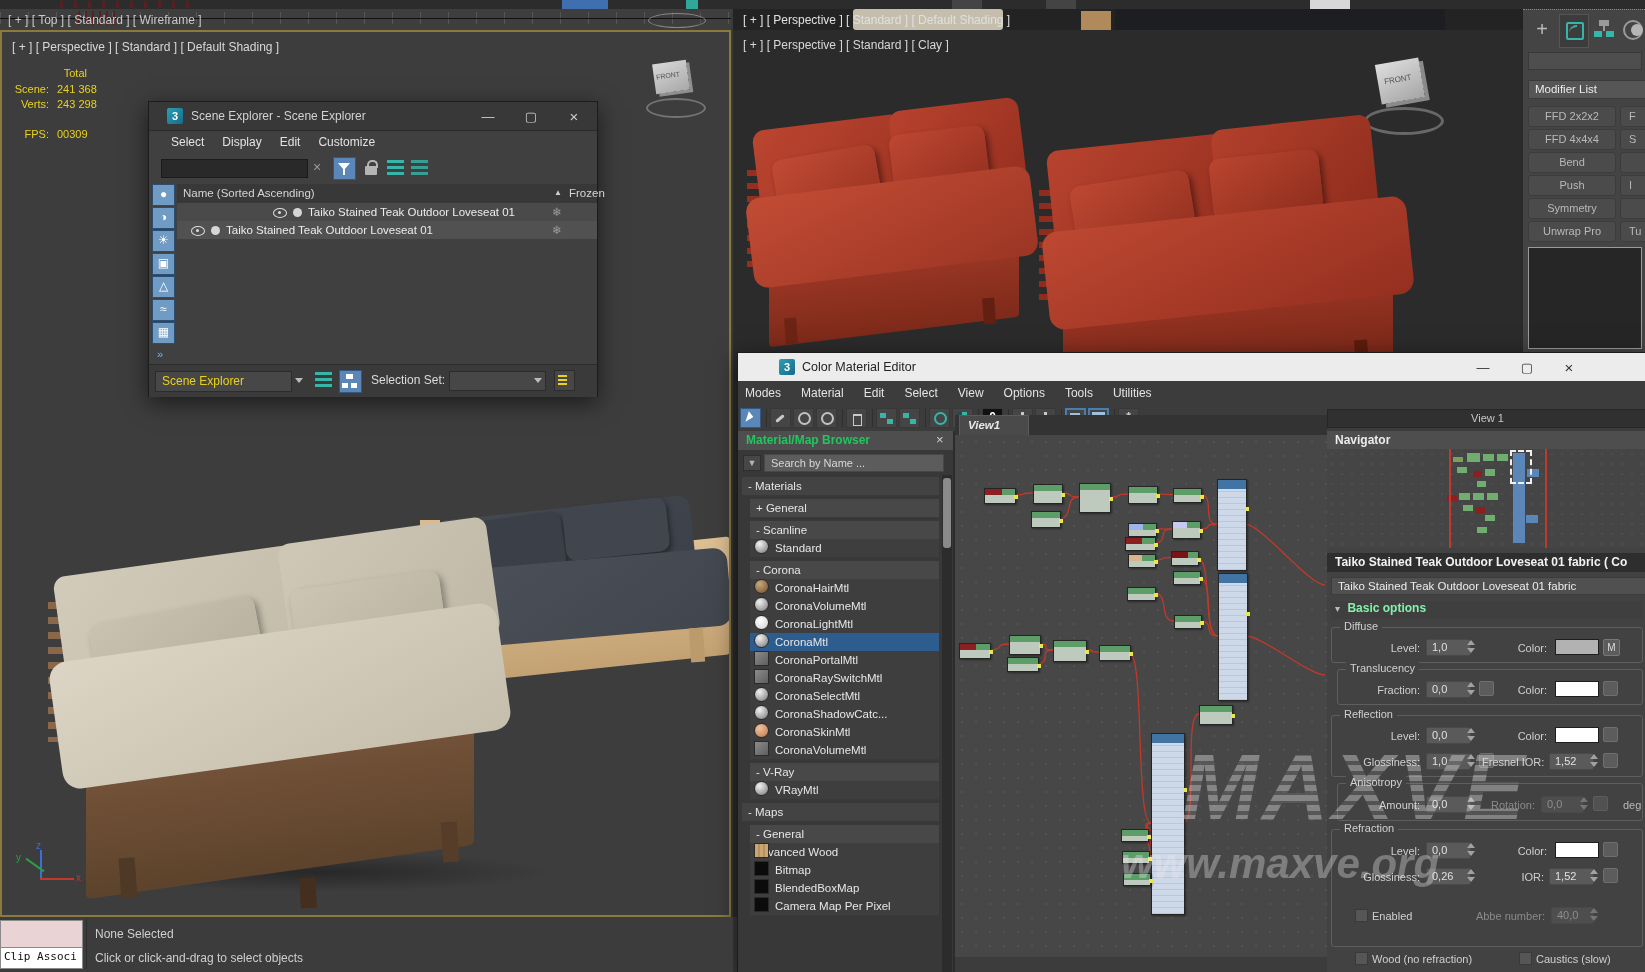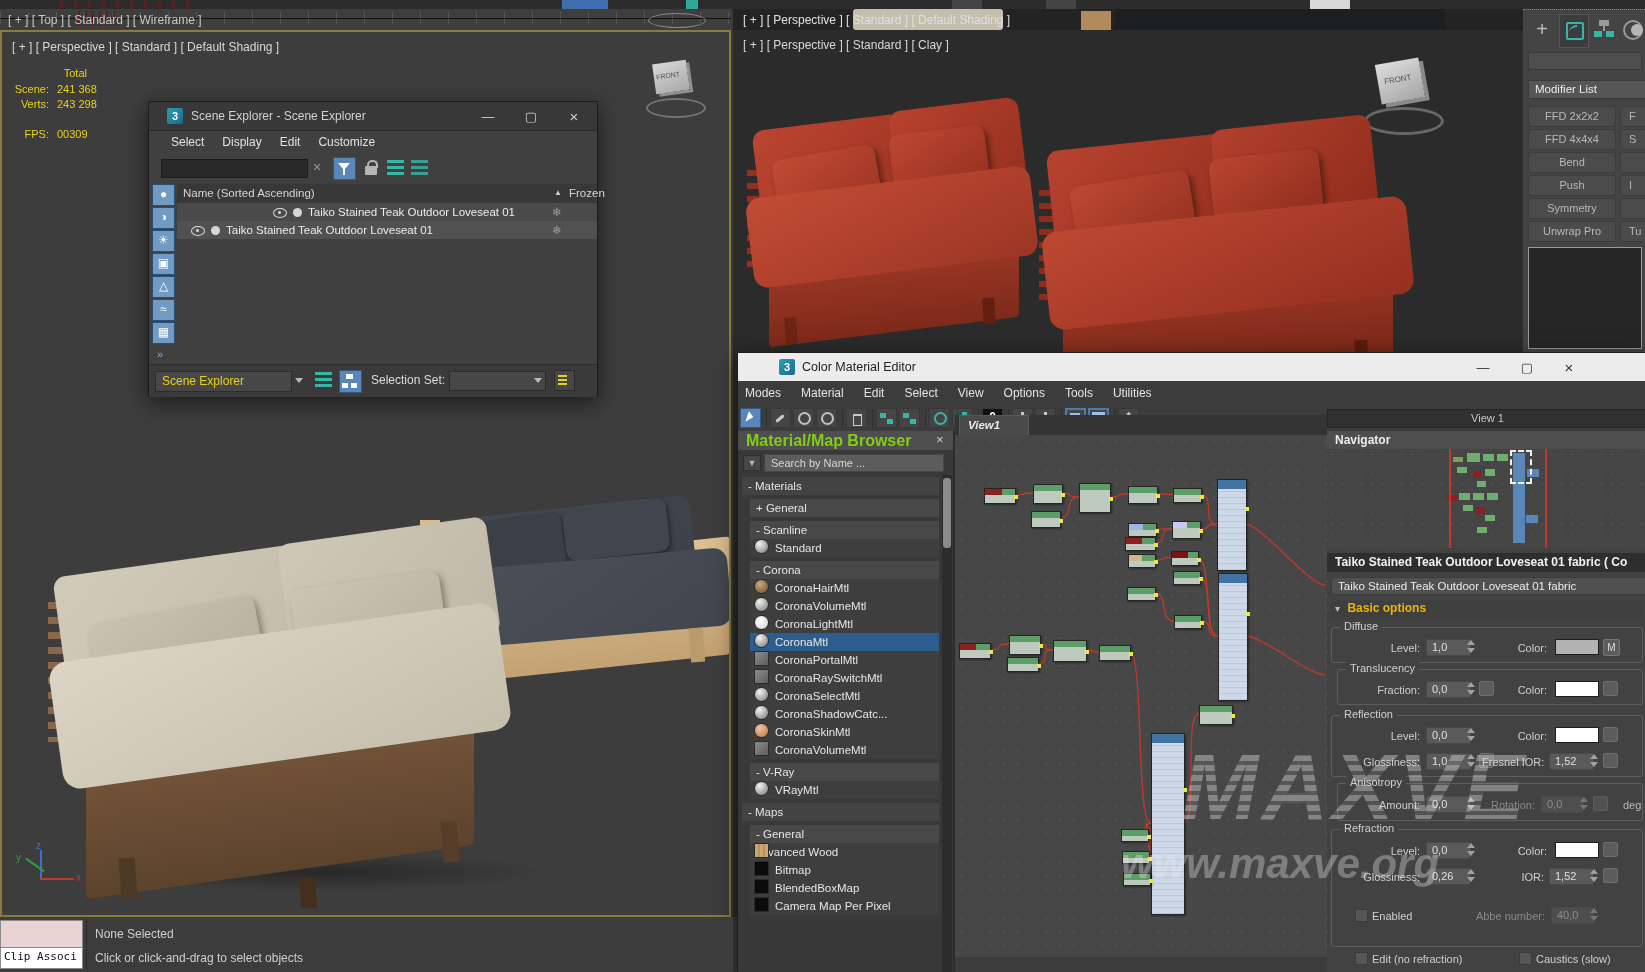--- a/index.html
+++ b/index.html
@@ -377,21 +377,21 @@
         </div>
         <div class="tsep"></div>
         <div class="ti ">*</div>
       </div>
     <div class="abs" style="left:589px;top:56px;width:319px;height:17px;background:#303030;border:1px solid #262626;text-align:center">
       <span style="color:#c8c8c8;font-size:11px;line-height:16px">View 1</span>
     </div>
 
     <div class="abs" style="left:0;top:78px;width:215px;height:542px;background:#383838;border-right:2px solid #2c2c2c">
       <div class="abs" style="left:0;top:0;width:215px;height:19px;background:#4e4e4e">
-        <span style="font-weight:bold;font-size:16px;color:#84cc16;margin-left:8px;line-height:19px">Material/Map Browser</span>
+        <span style="font-weight:bold;font-size:12px;color:#22c55e;margin-left:8px;line-height:19px">Material/Map Browser</span>
         <span class="abs" style="left:198px;top:1px;color:#cfcfcf;font-size:13px">×</span>
       </div>
       <div class="abs" style="left:5px;top:24px;width:16px;color:#b5b5b5;font-size:9px;line-height:15px;text-align:center;background:#474747;border:1px solid #2e2e2e;height:14px">▼</div>
       <div class="abs" style="left:26px;top:23px;width:178px;height:16px;background:#5c5c5c;border:1px solid #474747">
         <span style="color:#d8d8d8;font-size:11px;line-height:16px;margin-left:6px">Search by Name ...</span>
       </div>
       <div class="abs" id="browser-tree" style="left:0;top:44px;width:215px;height:498px;overflow:hidden">
           <div class="brow root" style="top: 2px; position: absolute;">- Materials</div>
           <div class="brow group" style="top: 24px; position: absolute;">+ General</div>
           <div class="brow group" style="top: 46px; position: absolute;">- Scanline</div>
@@ -512,21 +512,21 @@
           <div style="position: absolute; left: 199px; top: 66px; width: 12px; height: 8px; background: rgb(90, 135, 184);"></div>
           <div style="position: absolute; left: 122px; top: 0px; width: 2px; height: 99px; background: rgb(192, 57, 43);"></div>
           <div style="position: absolute; left: 218px; top: 0px; width: 2px; height: 99px; background: rgb(192, 57, 43);"></div>
           <div style="position: absolute; left: 183px; top: 1px; width: 18px; height: 30px; border: 2px dashed rgb(240, 240, 240);"></div>
         </div>
 
       <div class="phdr" style="left:0;top:122px;width:319px;height:19px">Taiko Stained Teak Outdoor Loveseat 01 fabric  ( Co</div>
       <div class="pname" style="left:4px;top:146px;width:308px;height:16px">Taiko Stained Teak Outdoor Loveseat 01 fabric</div>
       <div class="abs" style="left:4px;top:170px;width:312px;height:18px;background:#3f3f3f">
         <span style="color:#bbb;font-size:10px;margin-left:4px">▾</span>
-        <span style="font-weight:bold;color:#eab308;font-size:12px;margin-left:4px">Basic options</span>
+        <span style="font-weight:bold;color:#86efac;font-size:12px;margin-left:4px">Basic options</span>
       </div>
 
       <div class="grp" style="left:4px;top:196px;width:310px;height:34px">
         <span class="glab">Diffuse</span>
       </div>
       <div class="plab" style="left:40px;top:211px;width:53px">Level:</div>
       <div class="nfld" style="left:99px;top:208px;width:38px">1,0</div>
       <div class="spin" style="left:139px;top:207px"></div>
       <div class="plab" style="left:180px;top:211px;width:40px">Color:</div>
       <div class="swatch" style="left:228px;top:208px;width:42px;background:#b2b2b2"></div>
@@ -589,21 +589,21 @@
       <div class="nfld" style="left:222px;top:437px;width:38px">1,52</div>
       <div class="spin" style="left:262px;top:436px"></div>
       <div class="mapbtn" style="left:276px;top:437px"></div>
       <div class="cbx" style="left:28px;top:478px"></div>
       <div class="cblab" style="left:45px;top:479px">Enabled</div>
       <div class="plab dis" style="left:140px;top:479px;width:78px">Abbe number:</div>
       <div class="nfld dis" style="left:224px;top:476px;width:36px">40,0</div>
       <div class="spin" style="left:262px;top:475px;opacity:.5"></div>
 
       <div class="cbx" style="left:28px;top:521px"></div>
-      <div class="cblab" style="left:45px;top:522px">Edit (no refraction)</div>
+      <div class="cblab" style="left:45px;top:522px">Wood (no refraction)</div>
       <div class="cbx" style="left:192px;top:521px"></div>
       <div class="cblab" style="left:209px;top:522px">Caustics (slow)</div>
 
     </div>
   </div>
 
   <div class="abs" style="left:0;top:917px;width:733px;height:55px;background:#3c3c3c">
     <div class="abs" style="left:0;top:3px;width:81px;height:27px;background:#e9d3d4;border:1px solid #8a8a8a"></div>
     <div class="abs" style="left:0;top:30px;width:81px;height:20px;background:#fff;border:1px solid #8a8a8a">
       <span style="font-family:'DejaVu Sans Mono',monospace;font-size:11px;color:#111;margin-left:3px;line-height:18px">Clip Associ</span>

